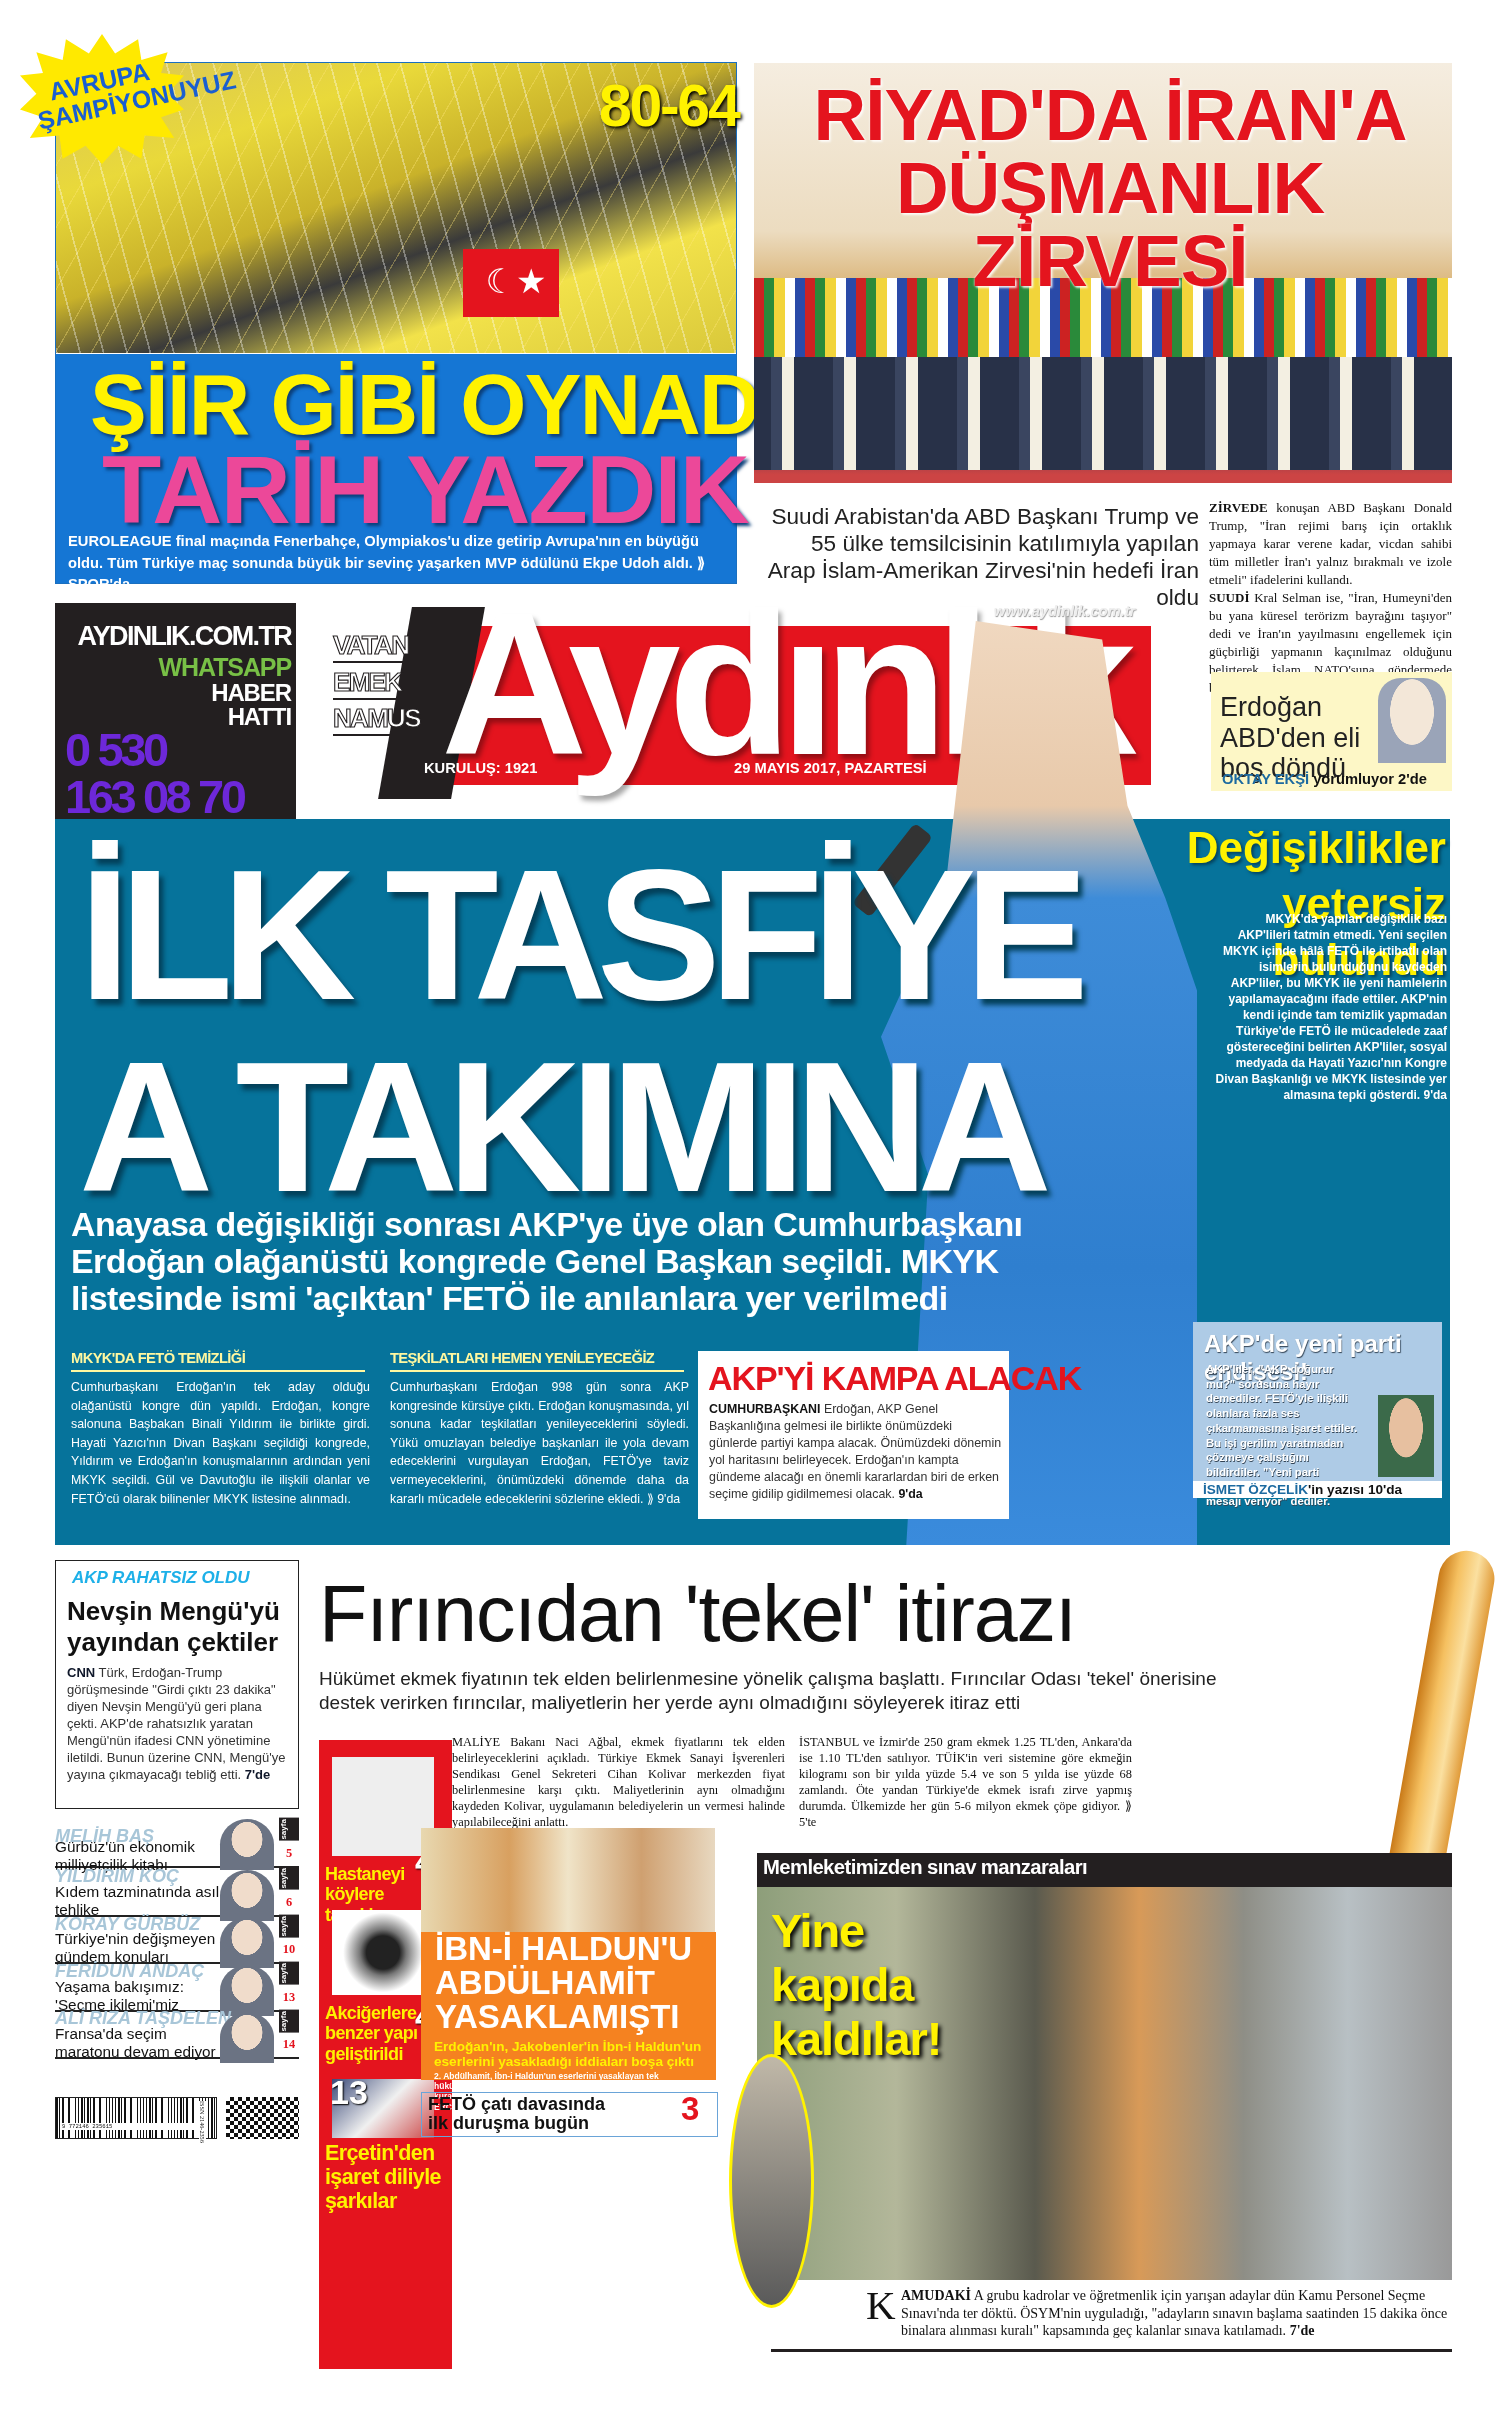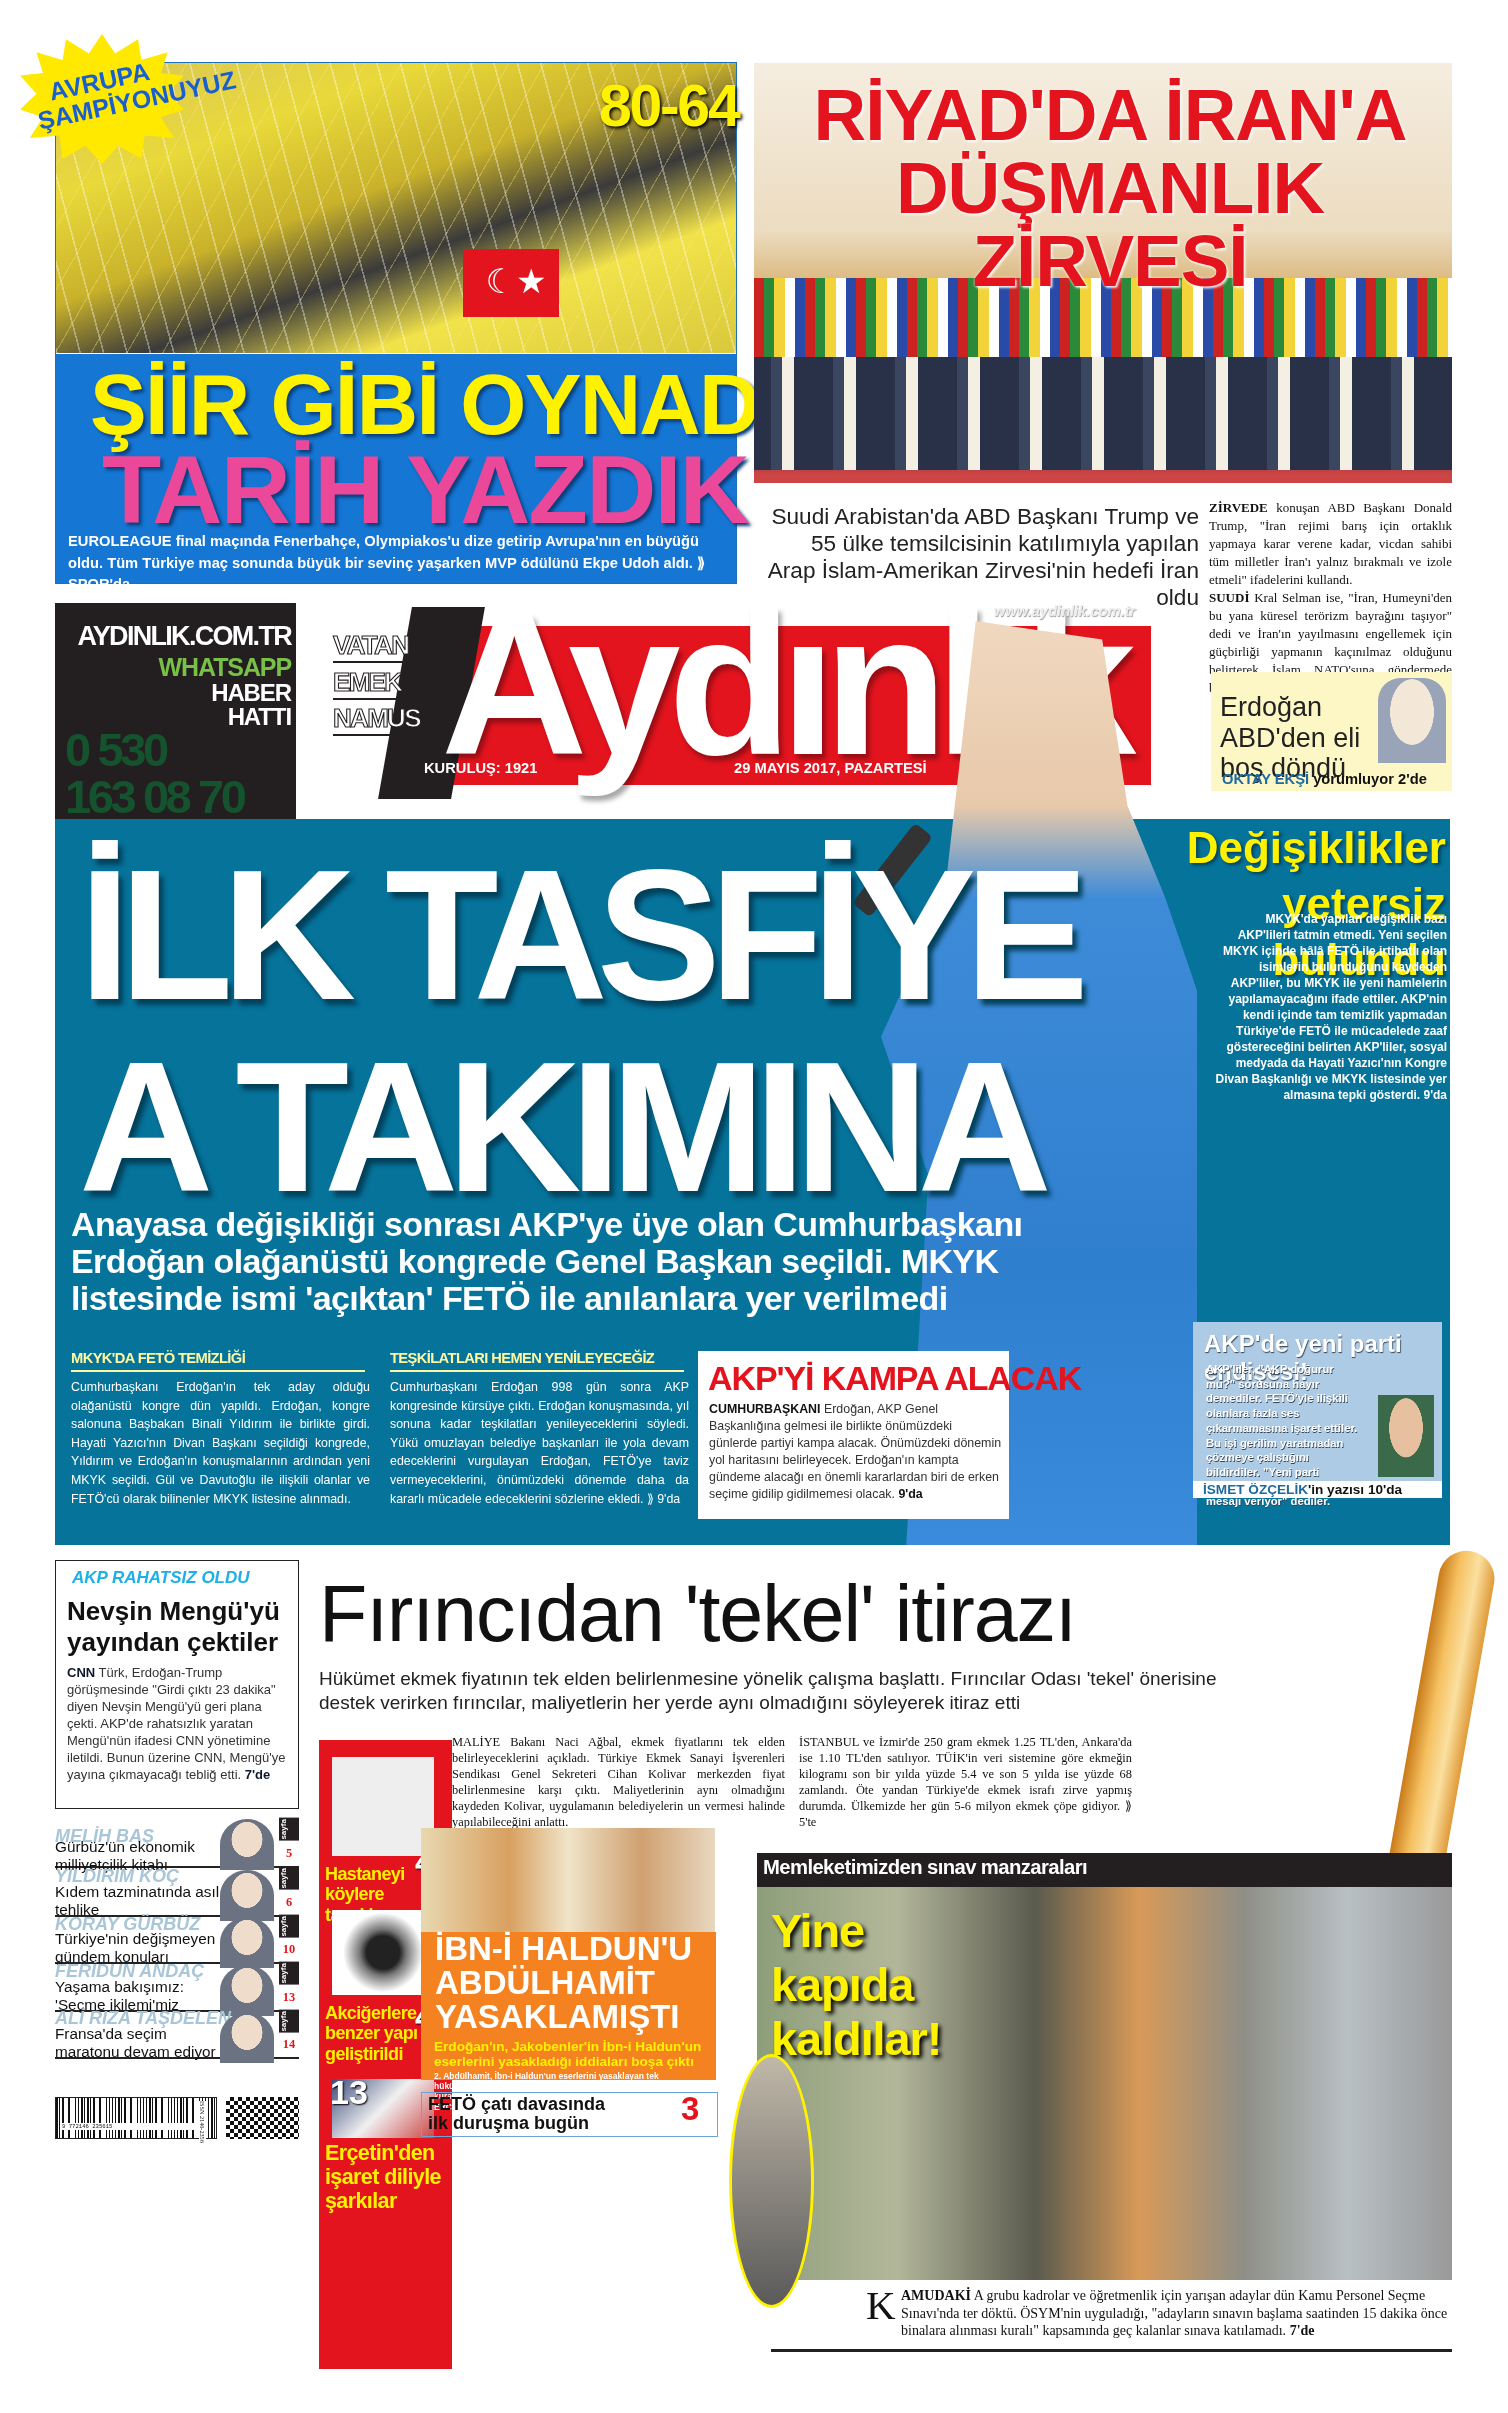--- a/index.html
+++ b/index.html
@@ -34,21 +34,21 @@
 #oktay-title{left:1220px;top:692px;width:164px;font-size:27px;line-height:30.5px;color:#222}
 #oktay-photo{left:1378px;top:678px;width:68px;height:85px;background:radial-gradient(ellipse at 50% 40%,#f3e7d8 0 45%,#9aa4b8 46% 100%);border-radius:22.6px 22.6px 0 0}
 #oktay-credit{left:1222px;top:771px;font-size:14.7px;font-weight:700}
 #oktay-credit .n{color:#1c6aa0}
 
 
 #wa{left:55px;top:603px;width:241px;height:216px;background:#231f20}
 #wa-site{left:62px;top:621px;width:229px;text-align:right;color:#fff;font-size:27px;font-weight:700;letter-spacing:-1.7px}
 #wa-app{left:62px;top:653px;width:229px;text-align:right;color:#78c046;font-size:25px;font-weight:700;letter-spacing:-1.1px}
 #wa-line{left:62px;top:681px;width:229px;text-align:right;color:#fff;font-size:24px;font-weight:700;line-height:24px;letter-spacing:-1.1px}
-#wa-num{left:65px;top:726px;color:#14532d;font-size:47px;font-weight:700;line-height:47px;letter-spacing:-3.4px}
+#wa-num{left:65px;top:726px;color:#6d28d9;font-size:47px;font-weight:700;line-height:47px;letter-spacing:-3.4px}
 
 
 #mast-red{left:417px;top:626px;width:734px;height:159px;background:#e4141e}
 #mast-slash{left:395px;top:607px;width:73px;height:192px;background:#231f20;transform:skewX(-10deg)}
 #mast-logo{left:441px;top:571px;color:#fff;font-size:203px;font-weight:700;letter-spacing:-12.4px;line-height:226px;text-shadow:3.4px 4.5px 5.6px rgba(0,0,0,.35)}
 .motto{position:absolute;left:333px;width:85px;color:#fff;font-weight:700;font-size:26px;letter-spacing:-1.7px;-webkit-text-stroke:1.1px #231f20;border-bottom:2.8px solid #231f20}
 #kurulus{left:424px;top:760px;color:#fff;font-weight:700;font-size:14.7px}
 #mast-date{left:734px;top:760px;color:#fff;font-weight:700;font-size:14.7px}
 #mast-price{left:980px;top:760px;color:#fff;font-weight:700;font-size:14.7px}
 #mast-web{left:994px;top:603px;color:#eee;font-size:14.7px;font-weight:700;font-style:italic;text-shadow:0.6px 0.6px 1.1px #999}

